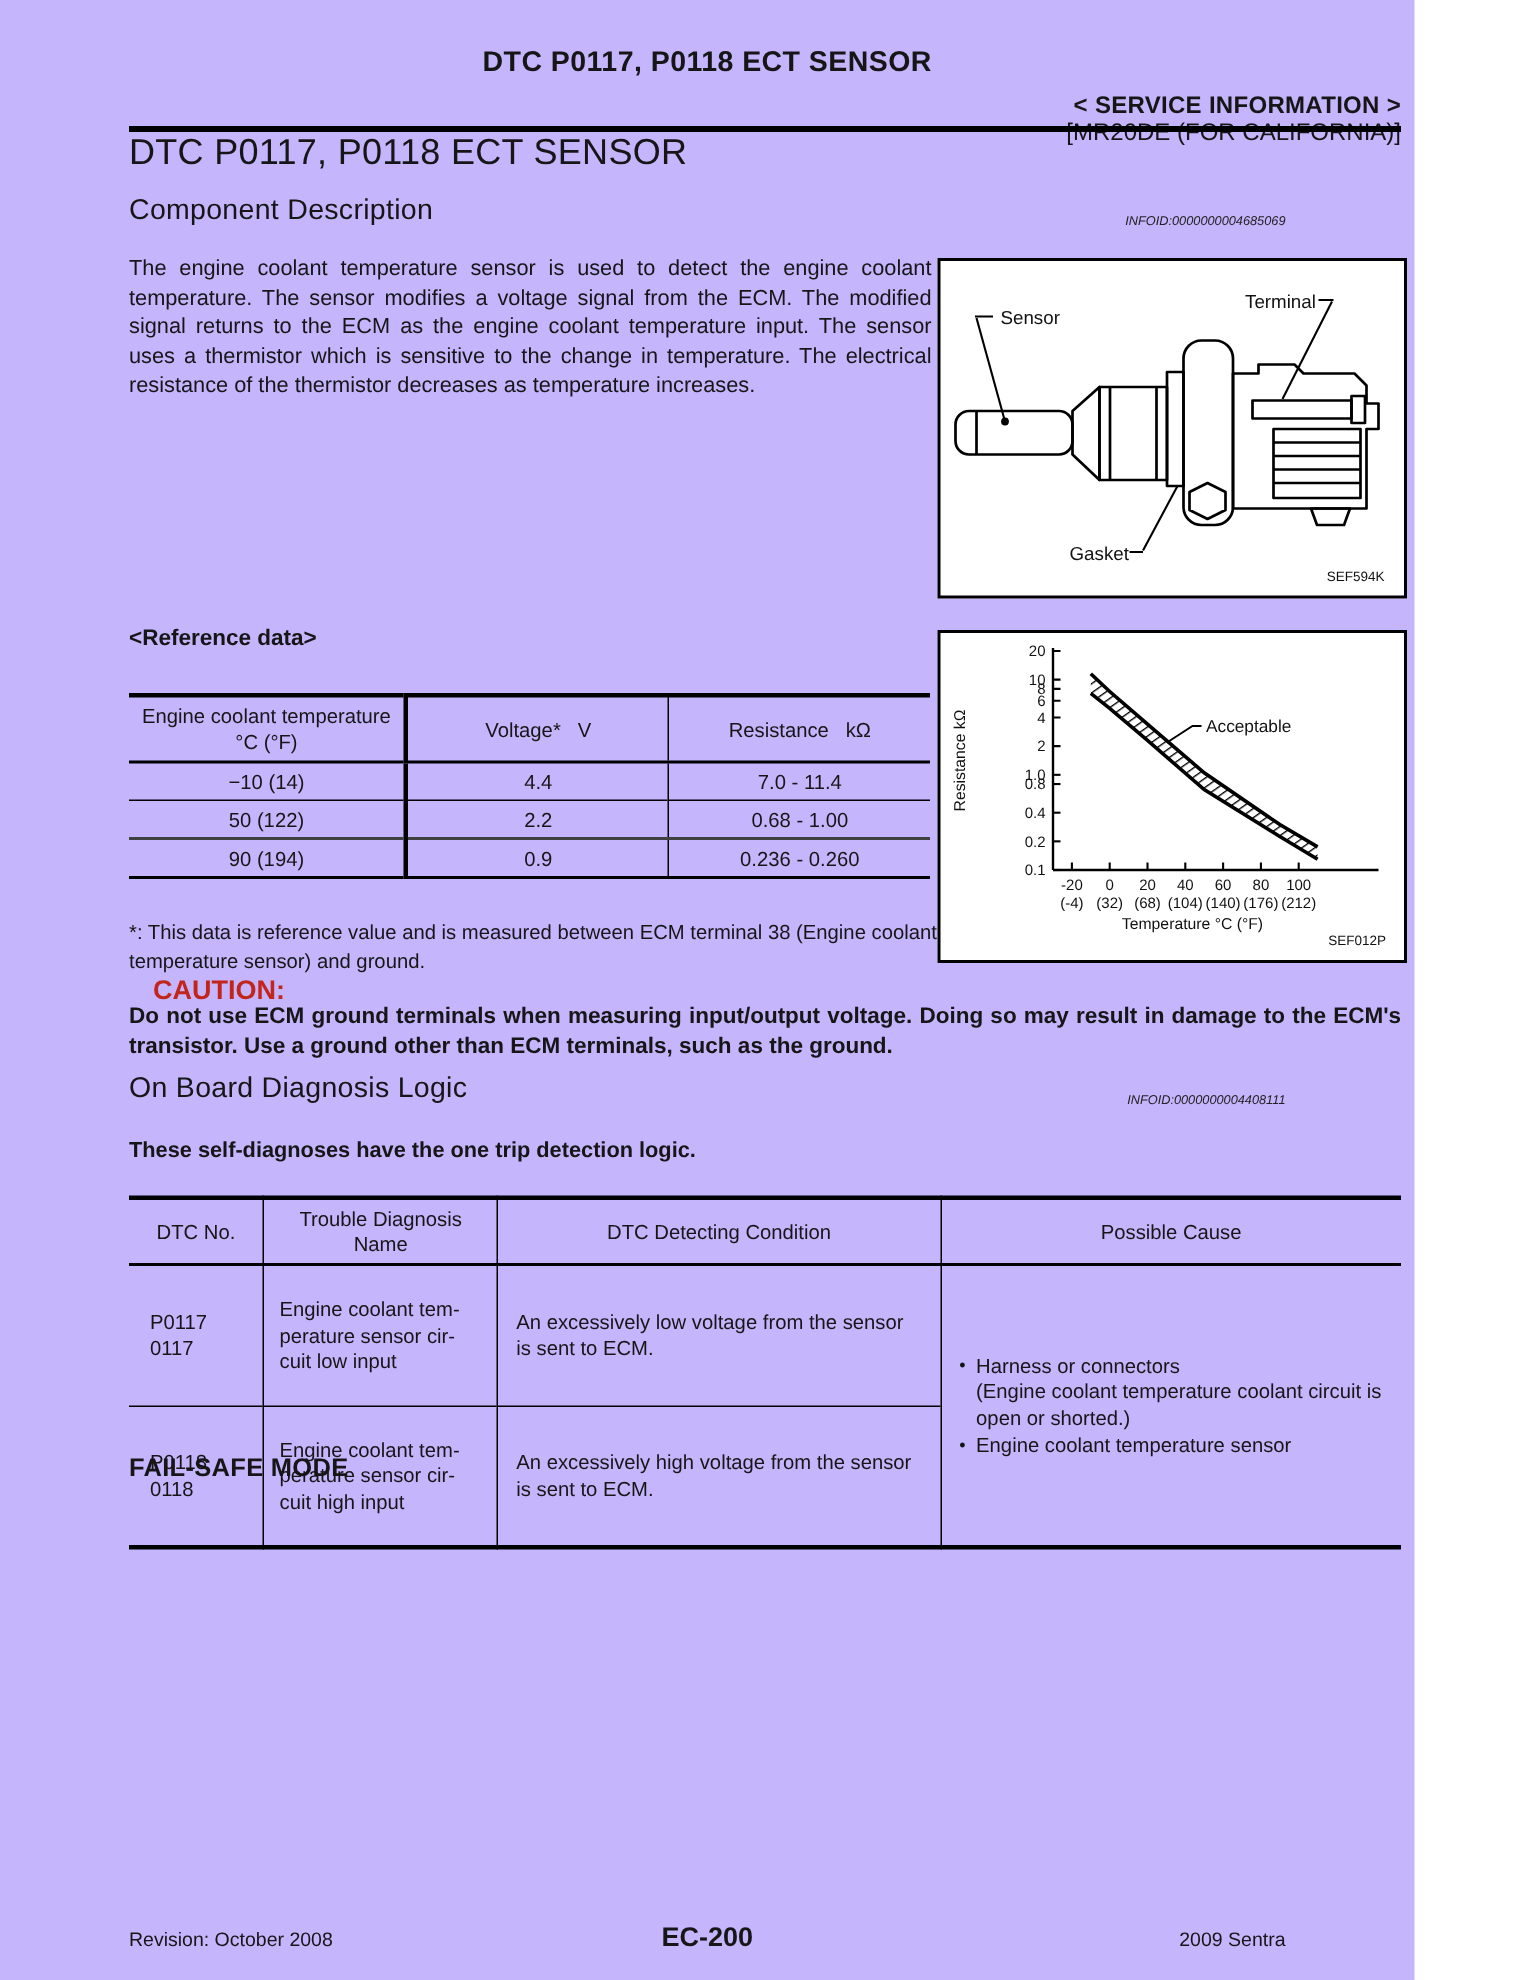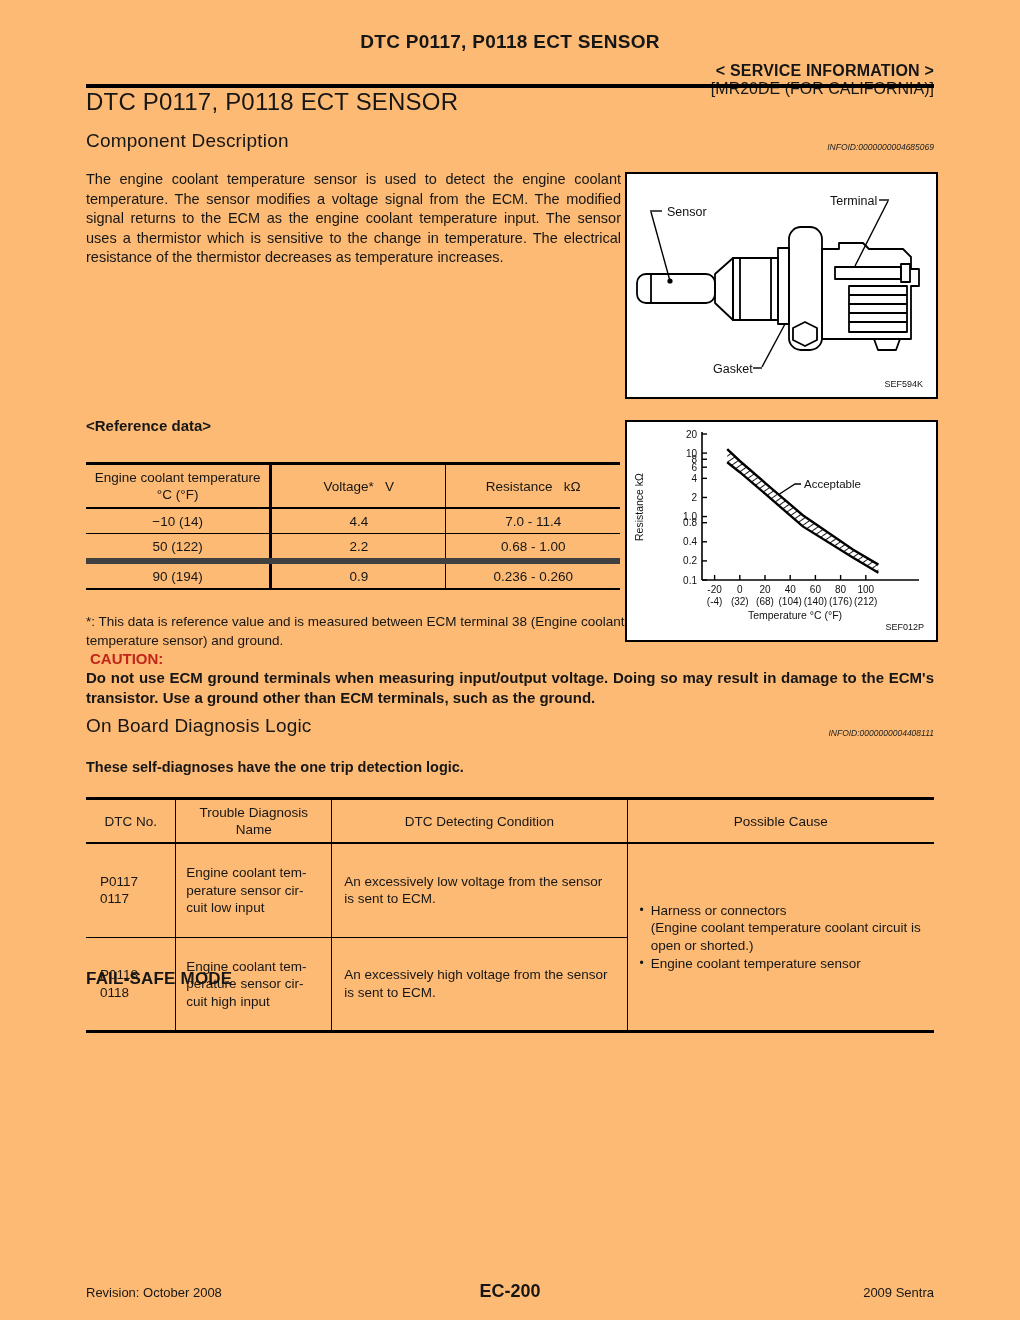--- a/index.html
+++ b/index.html
@@ -1,17 +1,17 @@
 <!DOCTYPE html>
 <html><head>
 <meta charset="utf-8">
 <style>
   html,body{margin:0;padding:0;background:#ffffff;}
   .page{
-    position:relative;width:1020px;height:1320px;background:#fdba74;
+    position:relative;width:943px;height:1320px;background:#c4b5fd;
     font-family:"Liberation Sans","DejaVu Sans",sans-serif;color:#161616;overflow:hidden;
   }
   .abs{position:absolute;}
   .preline{white-space:pre-line;}
 
   
   .doc-title{top:31px;left:0;width:100%;text-align:center;font-size:19px;font-weight:700;letter-spacing:.3px;}
   .header-row{top:62px;left:86px;width:848px;display:flex;justify-content:space-between;align-items:flex-end;flex-direction:column;}
   .breadcrumb{font-size:16px;font-weight:600;letter-spacing:.2px;}
   .engine-tag{font-size:16px;font-weight:400;}
@@ -31,27 +31,27 @@
   .fig2{top:420px;left:625px;width:309px;height:218px;}
 
   
   .ref-heading{top:417px;left:86px;font-size:15px;font-weight:700;}
   table{border-collapse:collapse;}
   .ref-table{top:462px;left:86px;width:534px;font-size:13.5px;
     border-top:3px solid #000;border-bottom:2px solid #000;}
   .ref-table th{font-weight:400;height:42px;text-align:center;vertical-align:middle;
     border-bottom:2px solid #000;padding:0 4px;line-height:17px;}
   .ref-table td{height:24px;text-align:center;vertical-align:middle;border-top:1px solid #000;padding:0 4px;}
-  .ref-table tr.lastrow td{border-top:6px solid #404040;margin-top:30px;}
+  .ref-table tr.lastrow td{border-top:2px solid #404040;margin-top:30px;}
   .ref-table .c1{width:186px;border-right:3px solid #000;}
   .ref-table .c2{width:175px;border-right:1px solid #000;}
   .ref-table .c3{width:173px;}
 
   .footnote{top:613px;left:86px;width:540px;font-size:13.5px;line-height:18.5px;}
-  .caution-label{top:650px;left:90px;font-size:15px;font-weight:700;}
+  .caution-label{top:650px;left:102px;font-size:18px;font-weight:700;}
   .caution-text{top:668px;left:86px;width:848px;font-size:15px;font-weight:700;line-height:20px;text-align:justify;}
 
   
   .obd-heading{top:715px;left:86px;}
   .obd-infoid{top:728px;right:86px;}
   .obd-intro{top:759px;left:86px;font-size:14.5px;font-weight:700;}
 
   .dtc-table{top:797px;left:86px;width:848px;font-size:13.5px;
     border-top:3px solid #000;border-bottom:3px solid #000;}
   .dtc-table th{font-weight:400;height:42px;text-align:center;vertical-align:middle;

